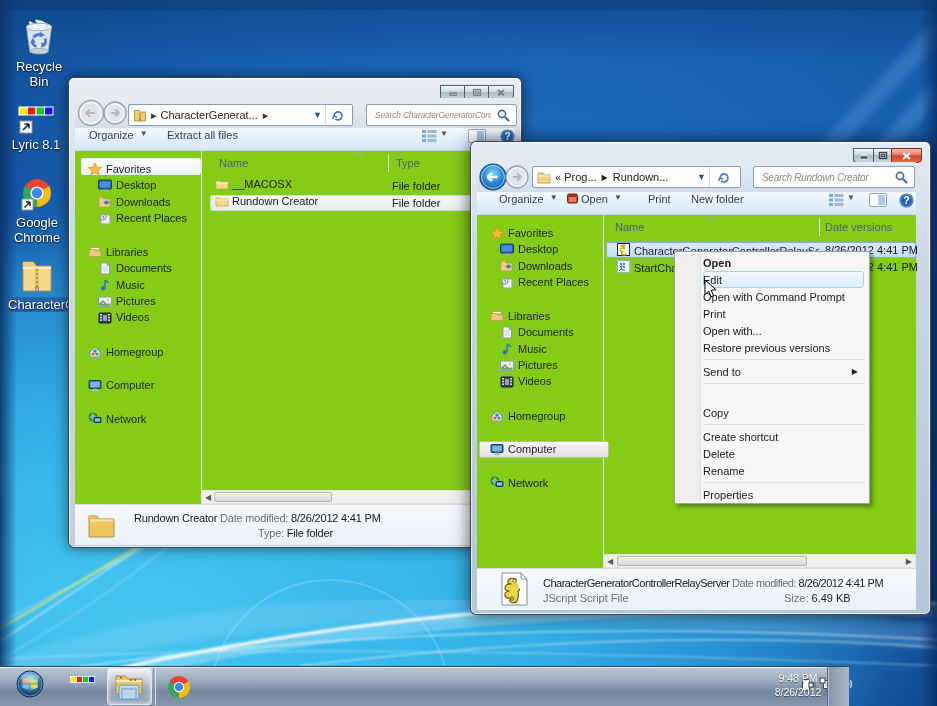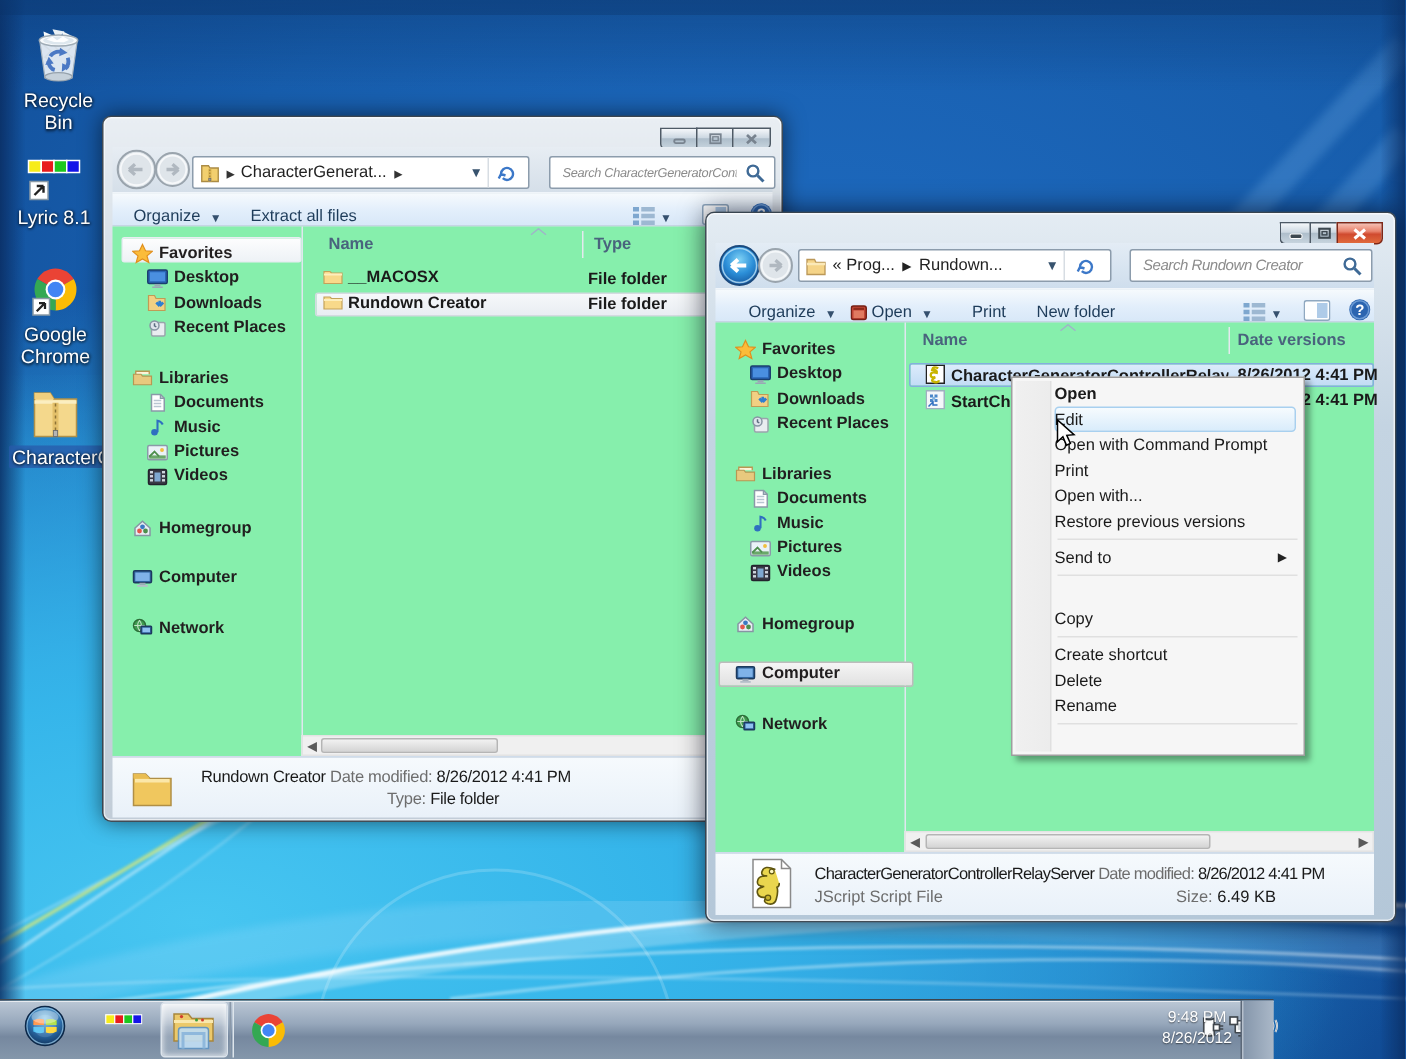--- a/index.html
+++ b/index.html
@@ -19,22 +19,22 @@
 .cb { height:15px; border:1px solid #4e5a66; background:linear-gradient(#f4f7fa,#cdd8e2 45%,#aebecb 50%,#c7d4de);
   display:flex; align-items:center; justify-content:center; }
 .cb.first { border-radius:0 0 0 4px; border-right:none; }
 .cb.mid { border-right:none; }
 .cb.last { border-radius:0 0 4px 0; }
 .cb-close { background:linear-gradient(#f6c0b4,#e8836d 40%,#d04a2f 55%,#e06a3c) !important; border-color:#7e2818 !important; }
 .navstrip { position:absolute; background:linear-gradient(#e3ecf5,#cfdeed); }
 .toolbar { position:absolute; background:linear-gradient(#f6fafd,#e2eefb 55%,#d8e8f8);
   border-top:1px solid #f0f5fa; border-bottom:1px solid #c6d5e4;
   font-size:11px; color:#1e3c5a; }
-.tbitem { position:absolute; top:0; height:100%; display:flex; align-items:flex-end; }
-.content { position:absolute; background:#86efac;font-weight:bold; }
+.tbitem { position:absolute; top:0; height:100%; display:flex; align-items:flex-start; }
+.content { position:absolute; background:#84cc16; }
 .sidebar-sep { position:absolute; width:1px; background:#dfe7ef; }
 .sideitem { position:absolute; font-size:11px; color:#211e1f; white-space:nowrap;
   height:16px; display:flex; align-items:center; }
 .sideitem svg { margin-right:4px; flex:0 0 auto; }
 .si-top { left:13px; }
 .si-ch { left:23px; }
 .hdr { position:absolute; font-size:11px; color:#49637d; }
 .row { position:absolute; font-size:11px; color:#1a1a1a; white-space:nowrap; }
 .addrbox { position:absolute; background:#fff; border:1px solid #8c9cac; border-radius:2px;
   display:flex; align-items:center; font-size:11px; color:#222; }
@@ -684,20 +684,21 @@
   <div class="mi" style="top:87px;">Restore previous versions</div>
   <div class="msep" style="top:107px;"></div>
   <div class="mi" style="top:111px;">Send to<span style="position:absolute; right:8px; font-size:8px; color:#222;">▶</span></div>
   <div class="msep" style="top:131px;"></div>
   <div class="mi" style="top:152px;">Copy</div>
   <div class="msep" style="top:172px;"></div>
   <div class="mi" style="top:176px;">Create shortcut</div>
   <div class="mi" style="top:193px;">Delete</div>
   <div class="mi" style="top:210px;">Rename</div>
   <div class="msep" style="top:230px;"></div>
+  <div class="mi" style="top:234px;">Properties</div>
 </div>
 
 <svg style="position:absolute; left:704px; top:279px; z-index:70;" width="14" height="20">
   <path d="M1 1 L1 15.5 L4.6 12.2 L7 17.8 L9.6 16.6 L7.2 11.2 L12 10.8 Z" fill="#fff" stroke="#000" stroke-width="1"></path>
 </svg>
 
 <div id="taskbar">
   <svg style="position:absolute; left:16px; top:3px;" width="28" height="28" viewBox="0 0 28 28">
     <defs>
       <radialGradient id="orb" cx="50%" cy="30%" r="75%">

